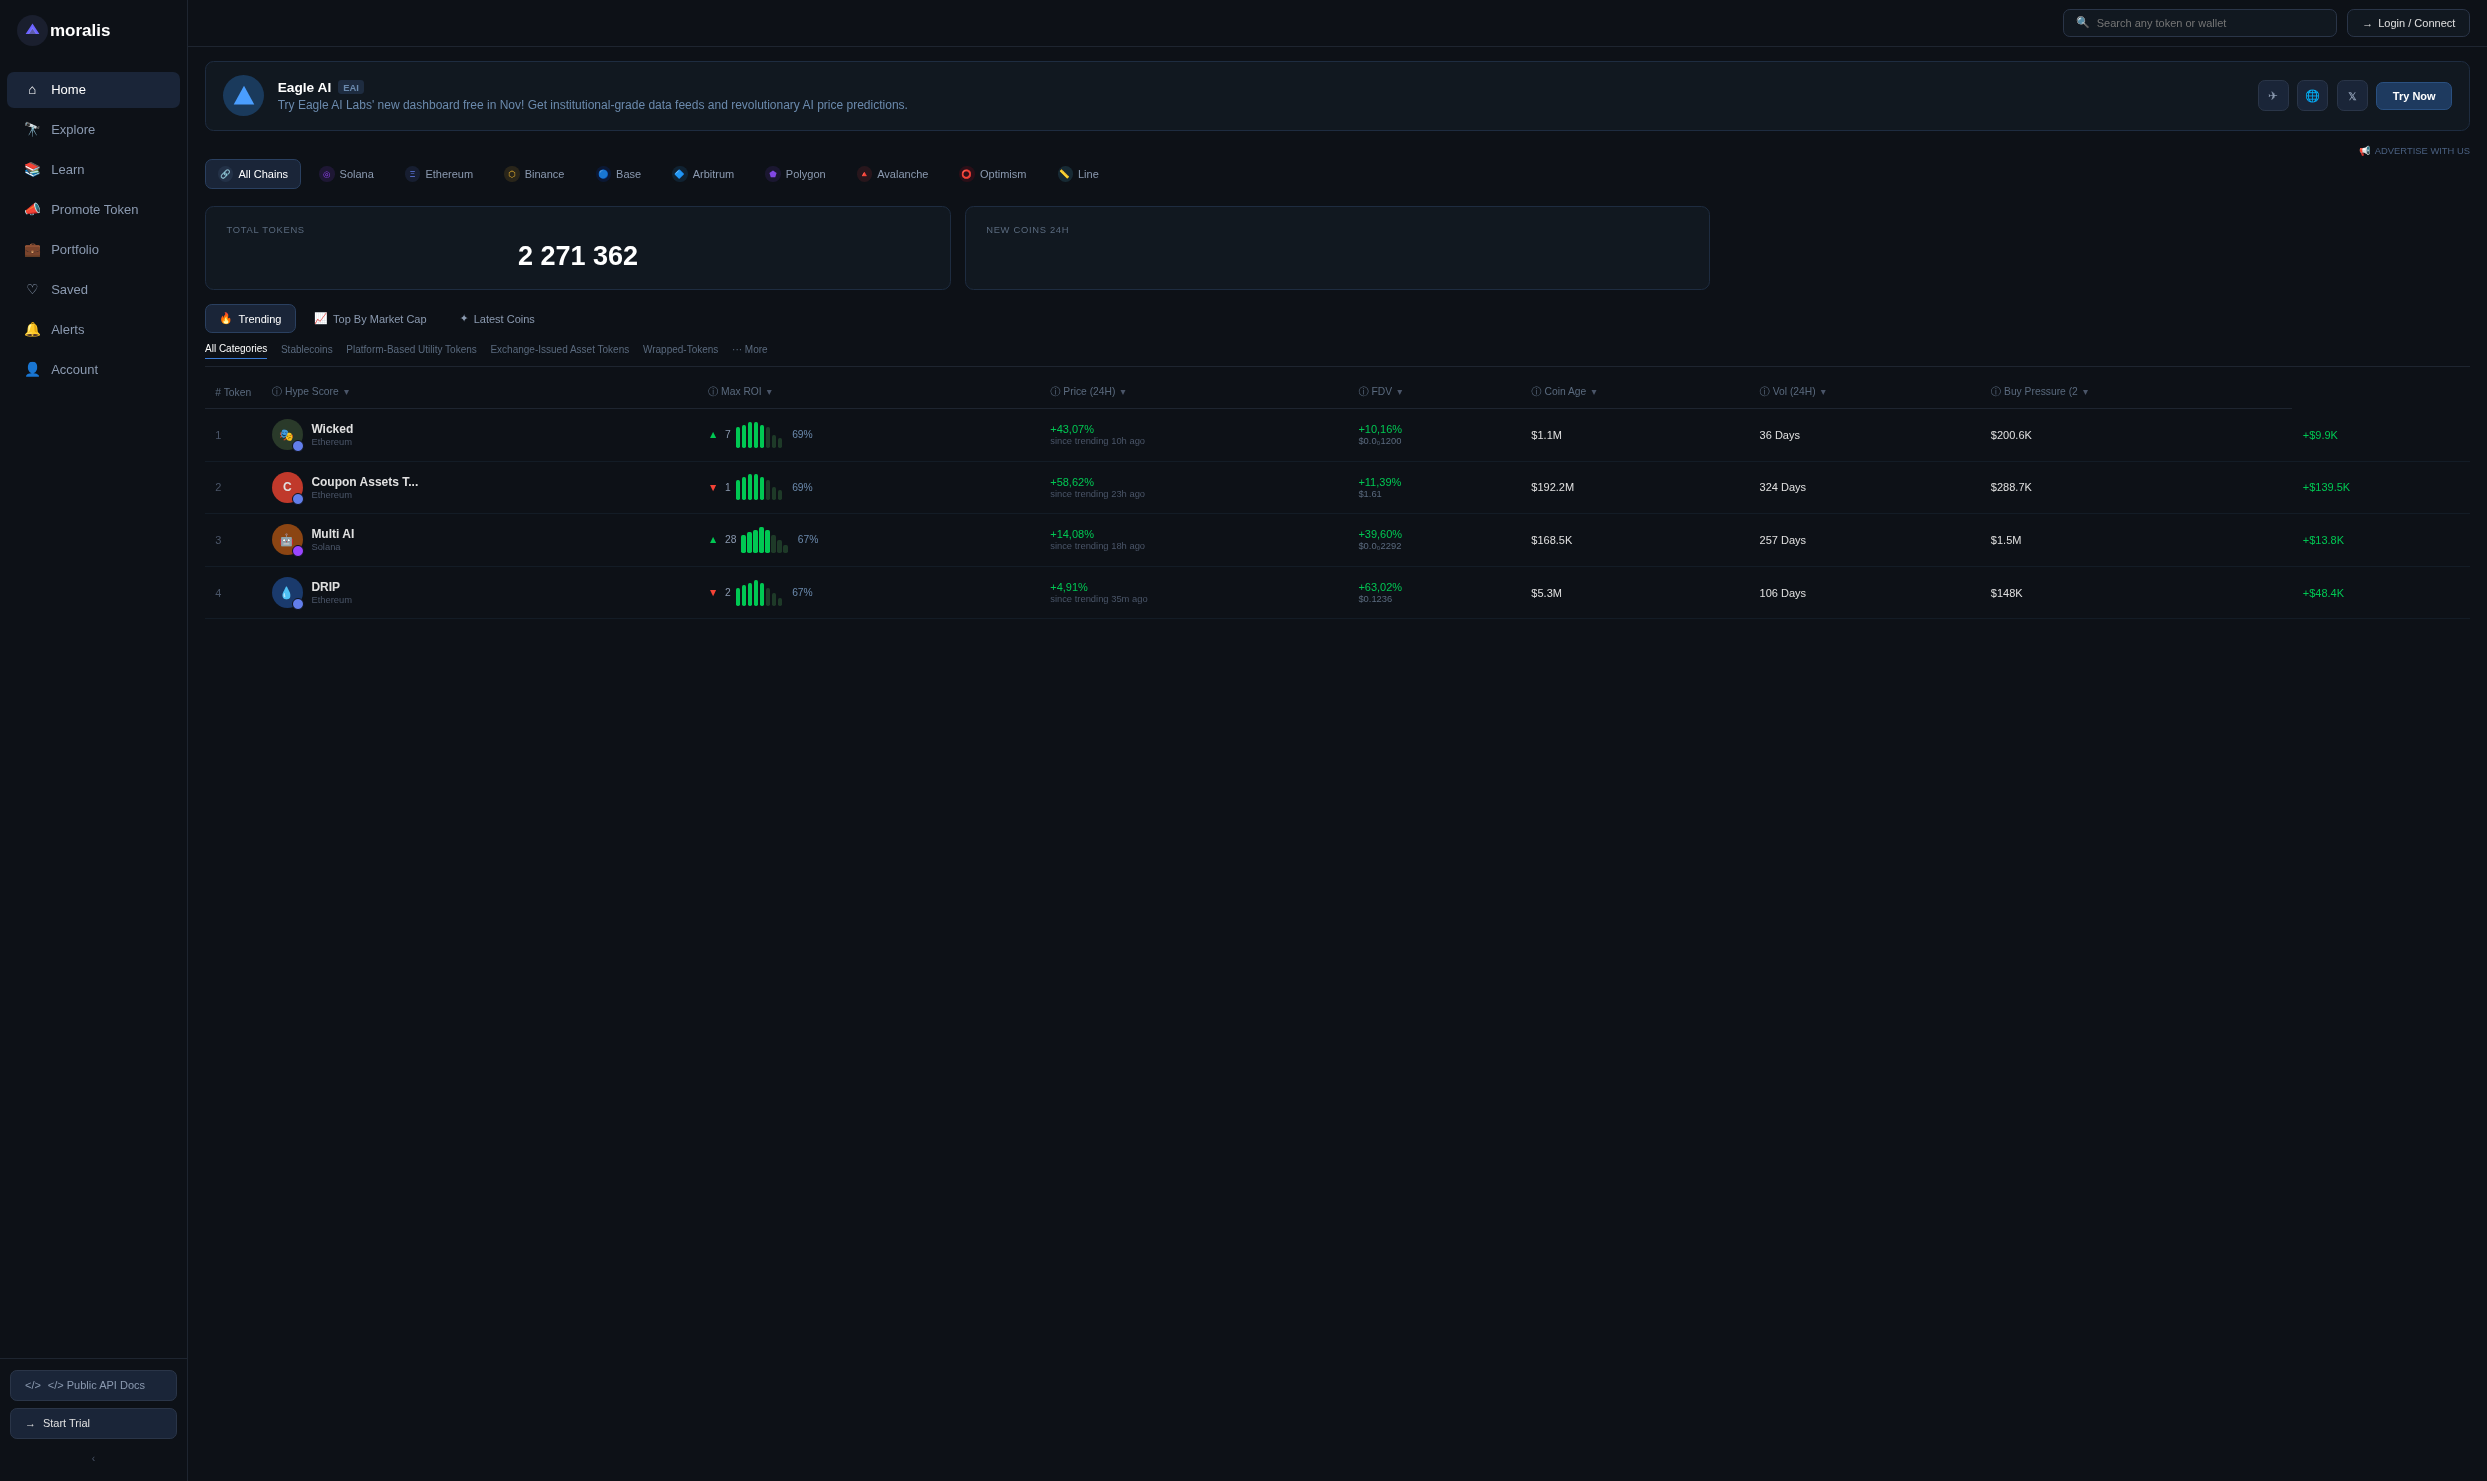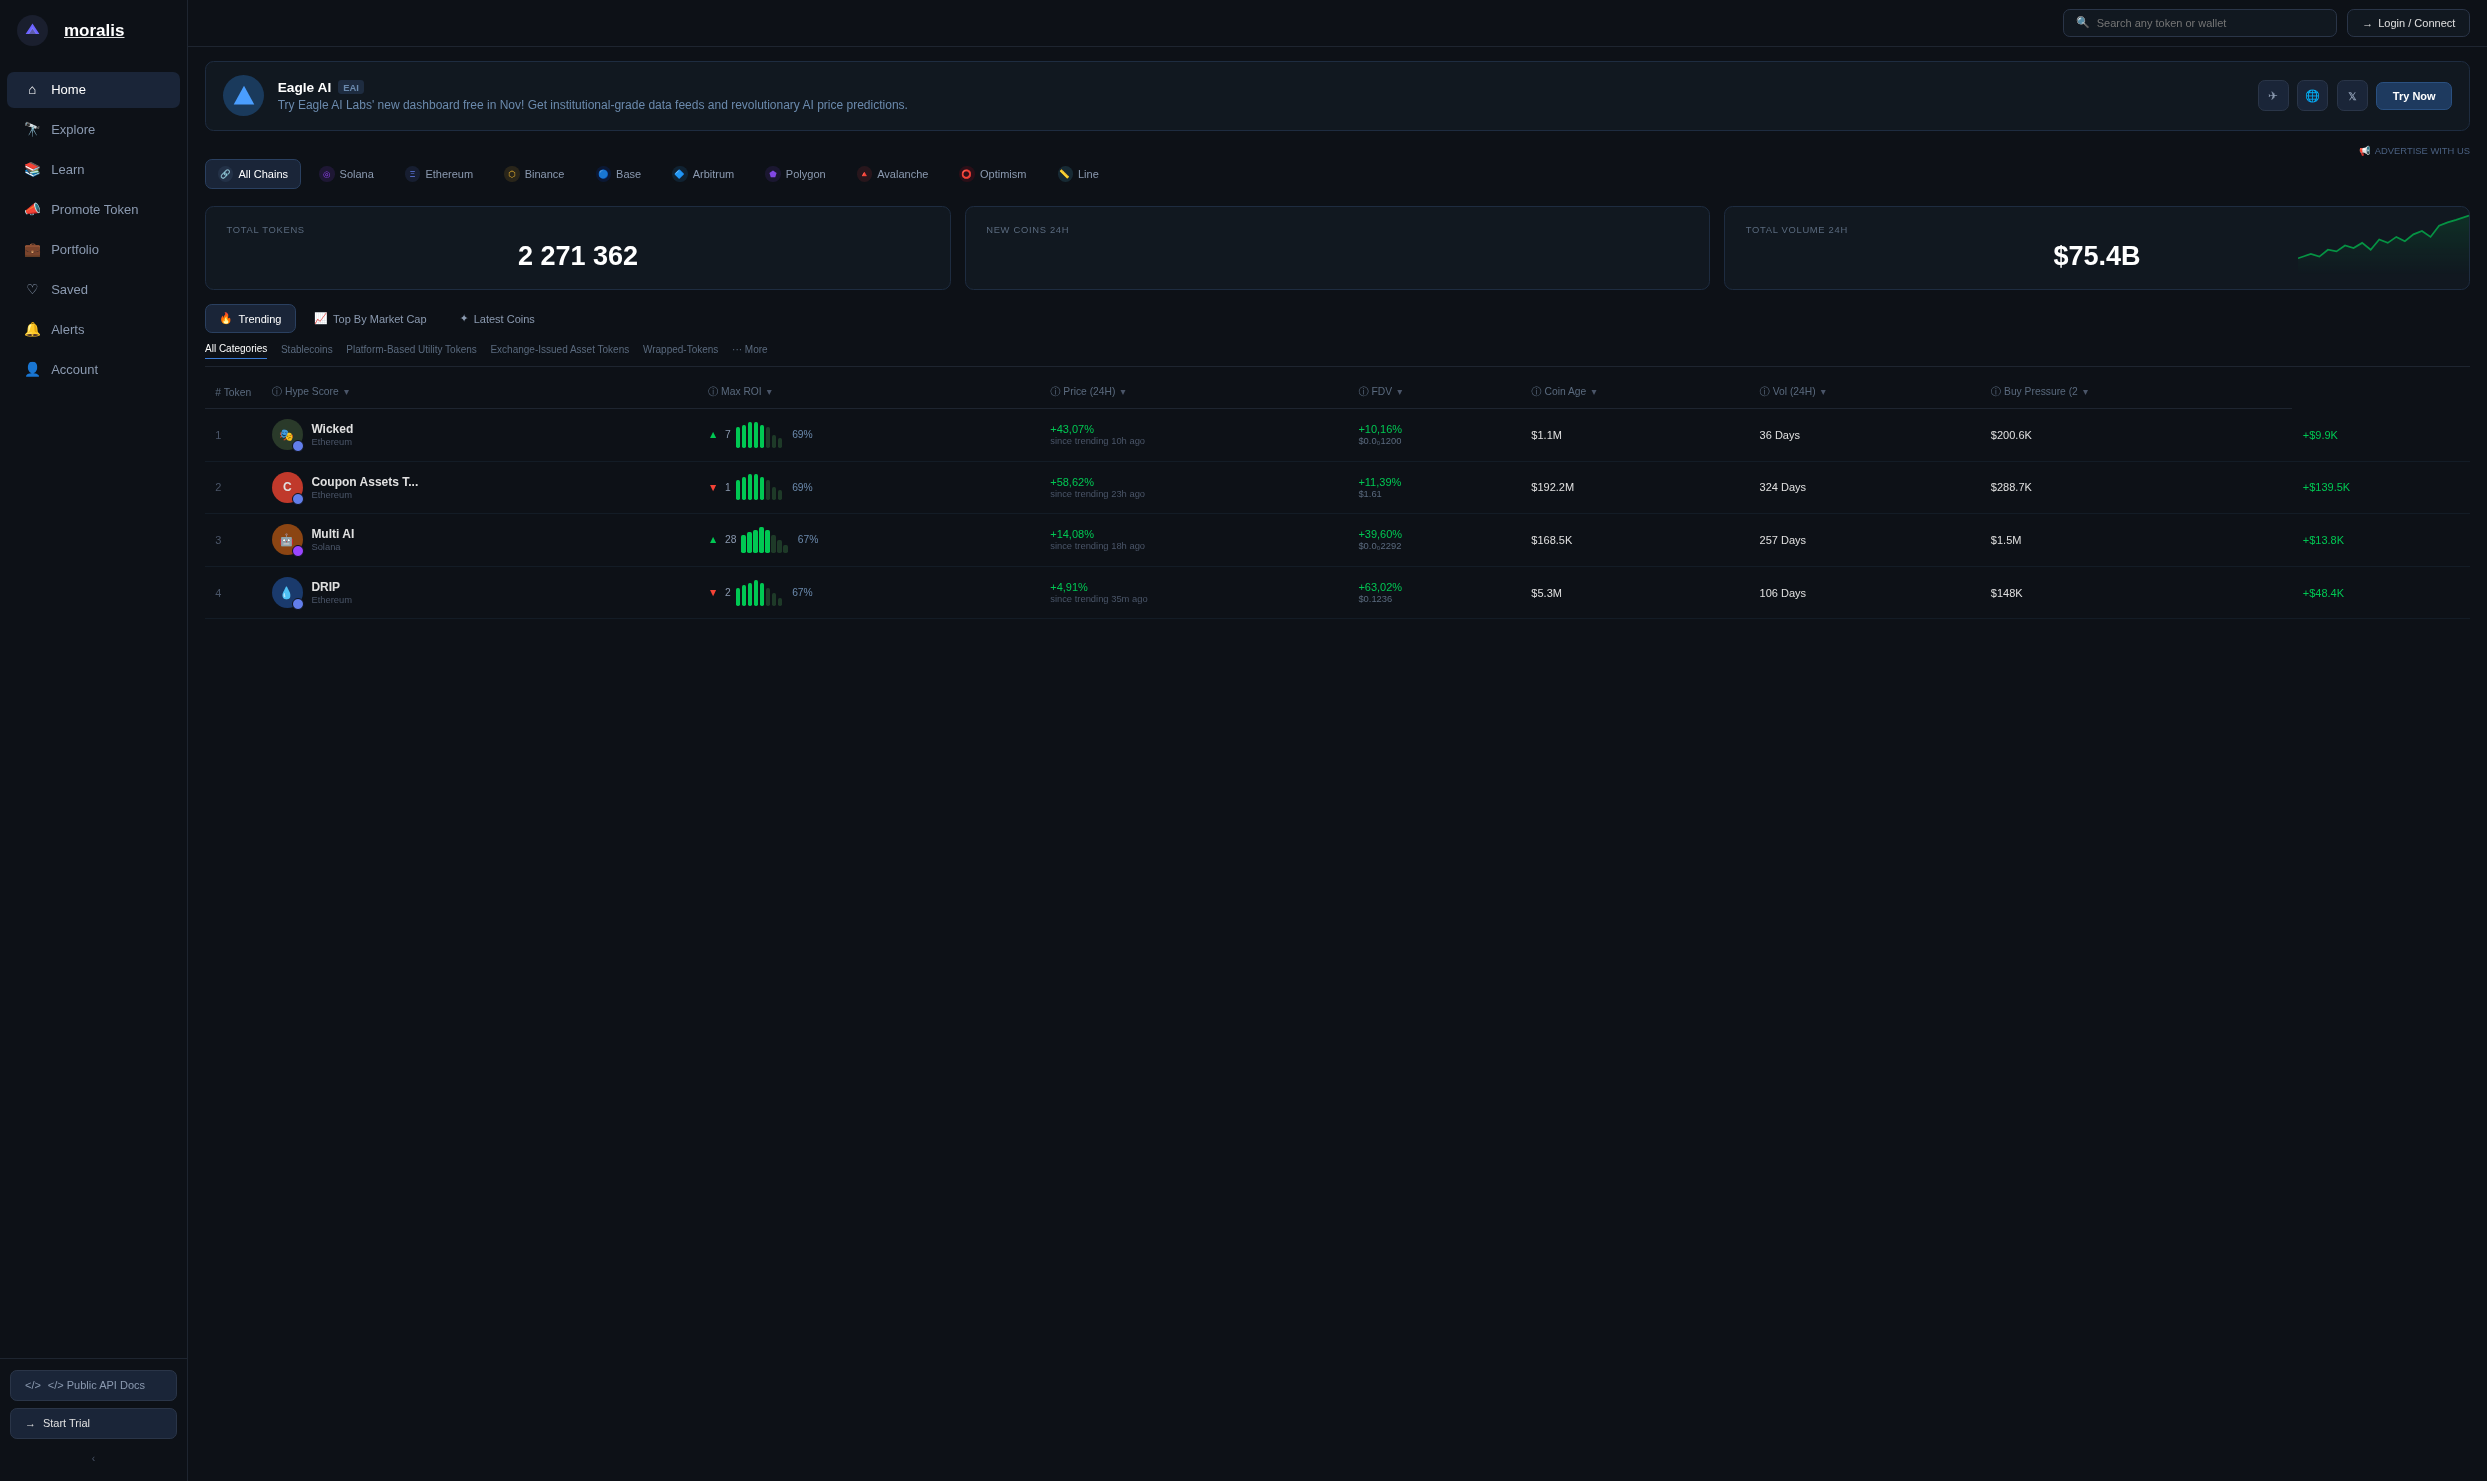--- a/index.html
+++ b/index.html
@@ -22,22 +22,21 @@
       display: flex;
       flex-direction: column;
       padding: 0;
       height: 100vh;
       overflow: hidden;
     }
     #logo-area {
       display: flex;
       align-items: center;
       padding: 15.4px 17px;
-      gap: 16px;
-      text-decoration: underline;
+      gap: 2px;
     }
     #logo-icon {
       width: 31px;
       height: 31px;
     }
     .nav-items {
       flex: 1;
       display: flex;
       flex-direction: column;
       padding: 8.6px 0;
@@ -525,36 +524,20 @@
         </div>
       </div>
 
     <div class="stats-row">
       <div class="stat-card">
         <div class="stat-label">TOTAL TOKENS</div>
         <div class="stat-value">2 271 362</div>
       </div>
       <div class="stat-card">
         <div class="stat-label">NEW COINS 24H</div>
-      </div>
-      <div class="stat-card stat-card-volume" style="position:relative;overflow:hidden;">
-        <div style="position:relative;z-index:1;">
-          <div class="stat-label">TOTAL VOLUME 24H</div>
-          <div class="stat-value">$75.4B</div>
-        </div>
-        <svg class="volume-chart" viewBox="0 0 200 80" preserveAspectRatio="none">
-          <polyline points="0,60 15,55 25,58 35,50 45,52 55,45 65,48 75,42 85,50 95,38 105,42 115,35 125,40 135,32 145,28 155,35 165,22 175,18 185,15 200,10" fill="none" stroke="#00c853" stroke-width="2"></polyline>
-          <polygon points="0,60 15,55 25,58 35,50 45,52 55,45 65,48 75,42 85,50 95,38 105,42 115,35 125,40 135,32 145,28 155,35 165,22 175,18 185,15 200,10 200,80 0,80" fill="url(#volGrad)" opacity="0.2"></polygon>
-          <defs>
-            <linearGradient id="volGrad" x1="0" y1="0" x2="0" y2="1">
-              <stop offset="0%" stop-color="#00c853"></stop>
-              <stop offset="100%" stop-color="#00c85300"></stop>
-            </linearGradient>
-          </defs>
-        </svg>
       </div>
     </div>
 
     <div class="table-tabs" id="table-tabs-container">
         <div class="table-tab active">
           <span>🔥</span>
           <span>Trending</span>
         </div>
         <div class="table-tab">
           <span>📈</span>

